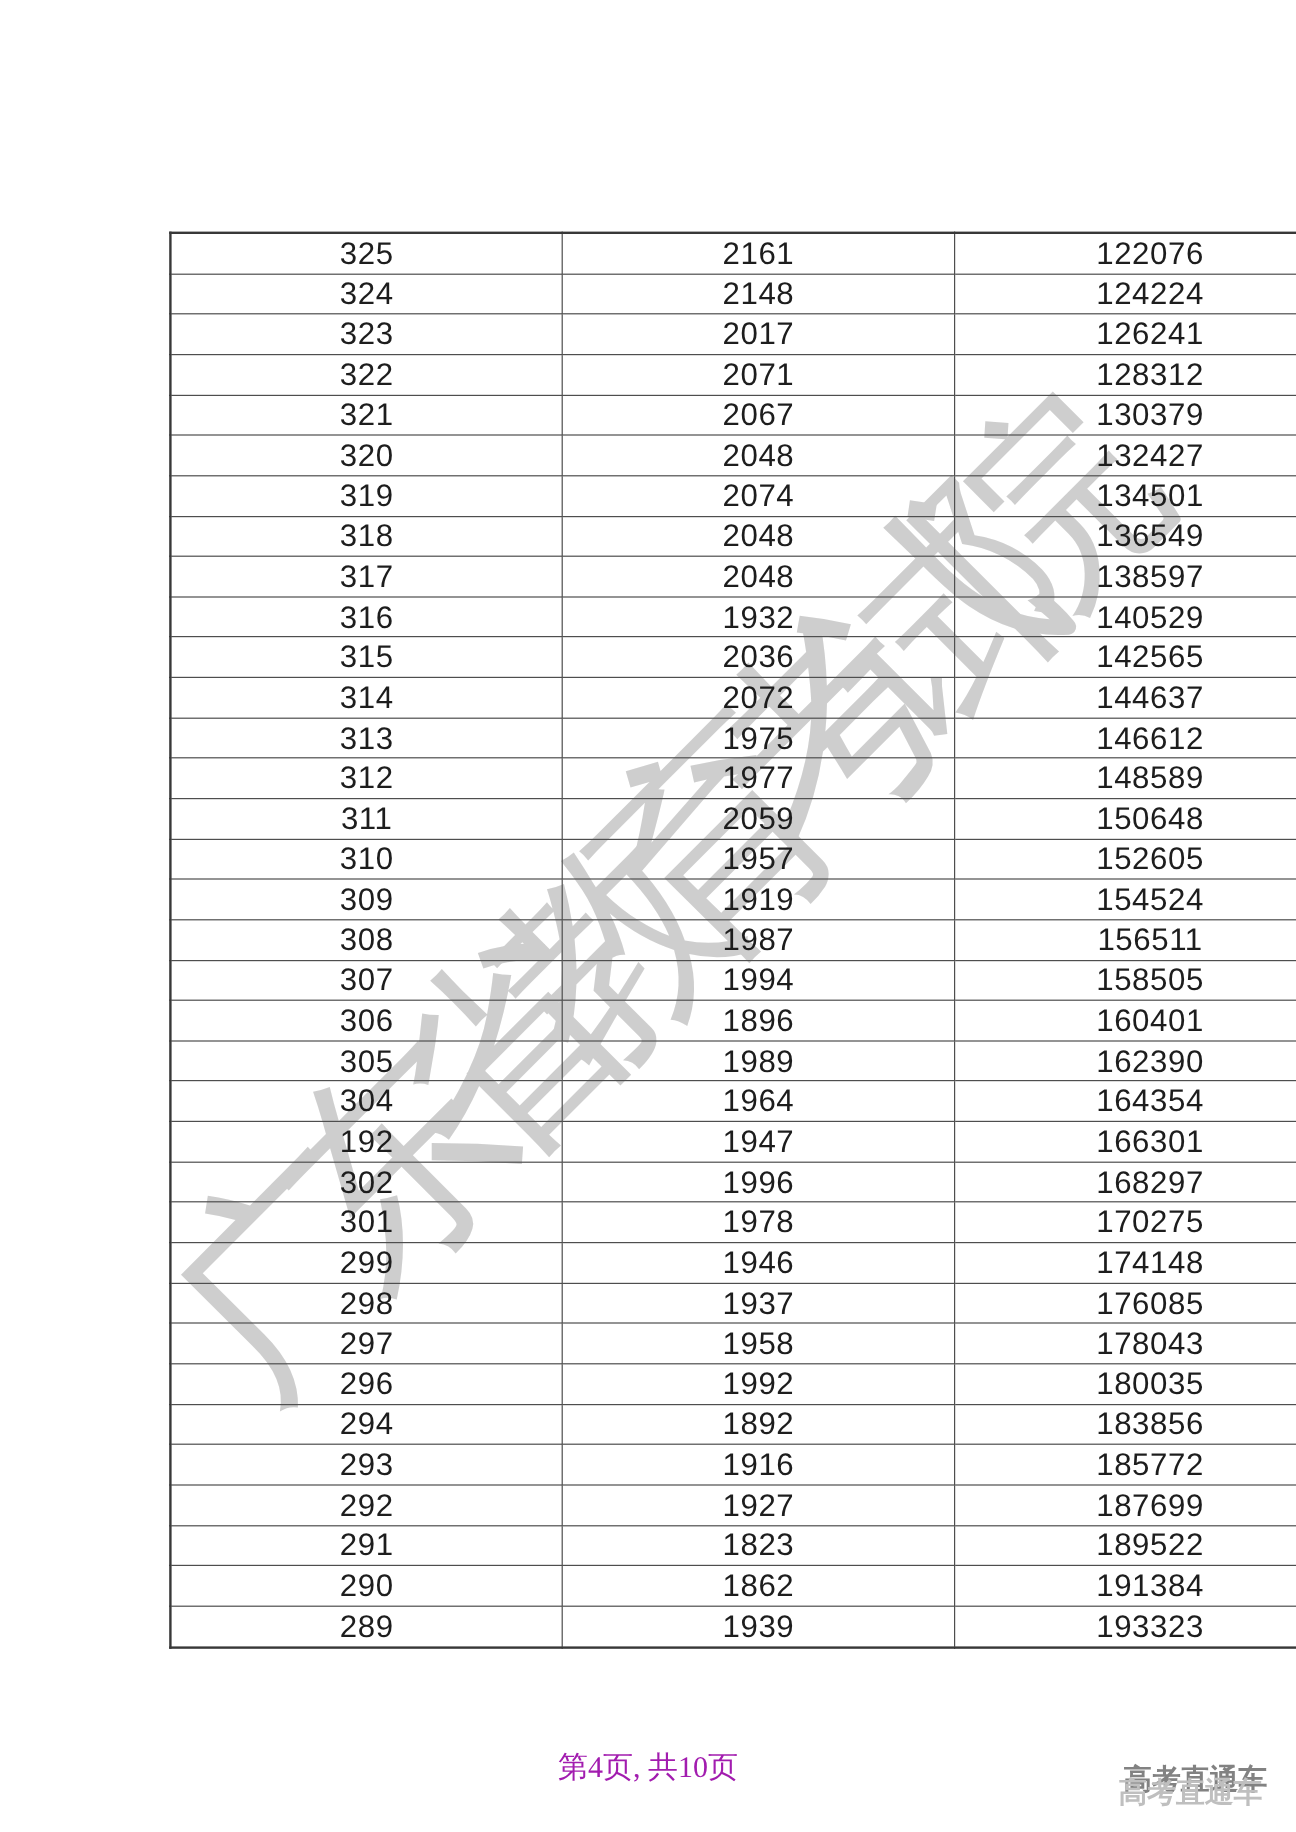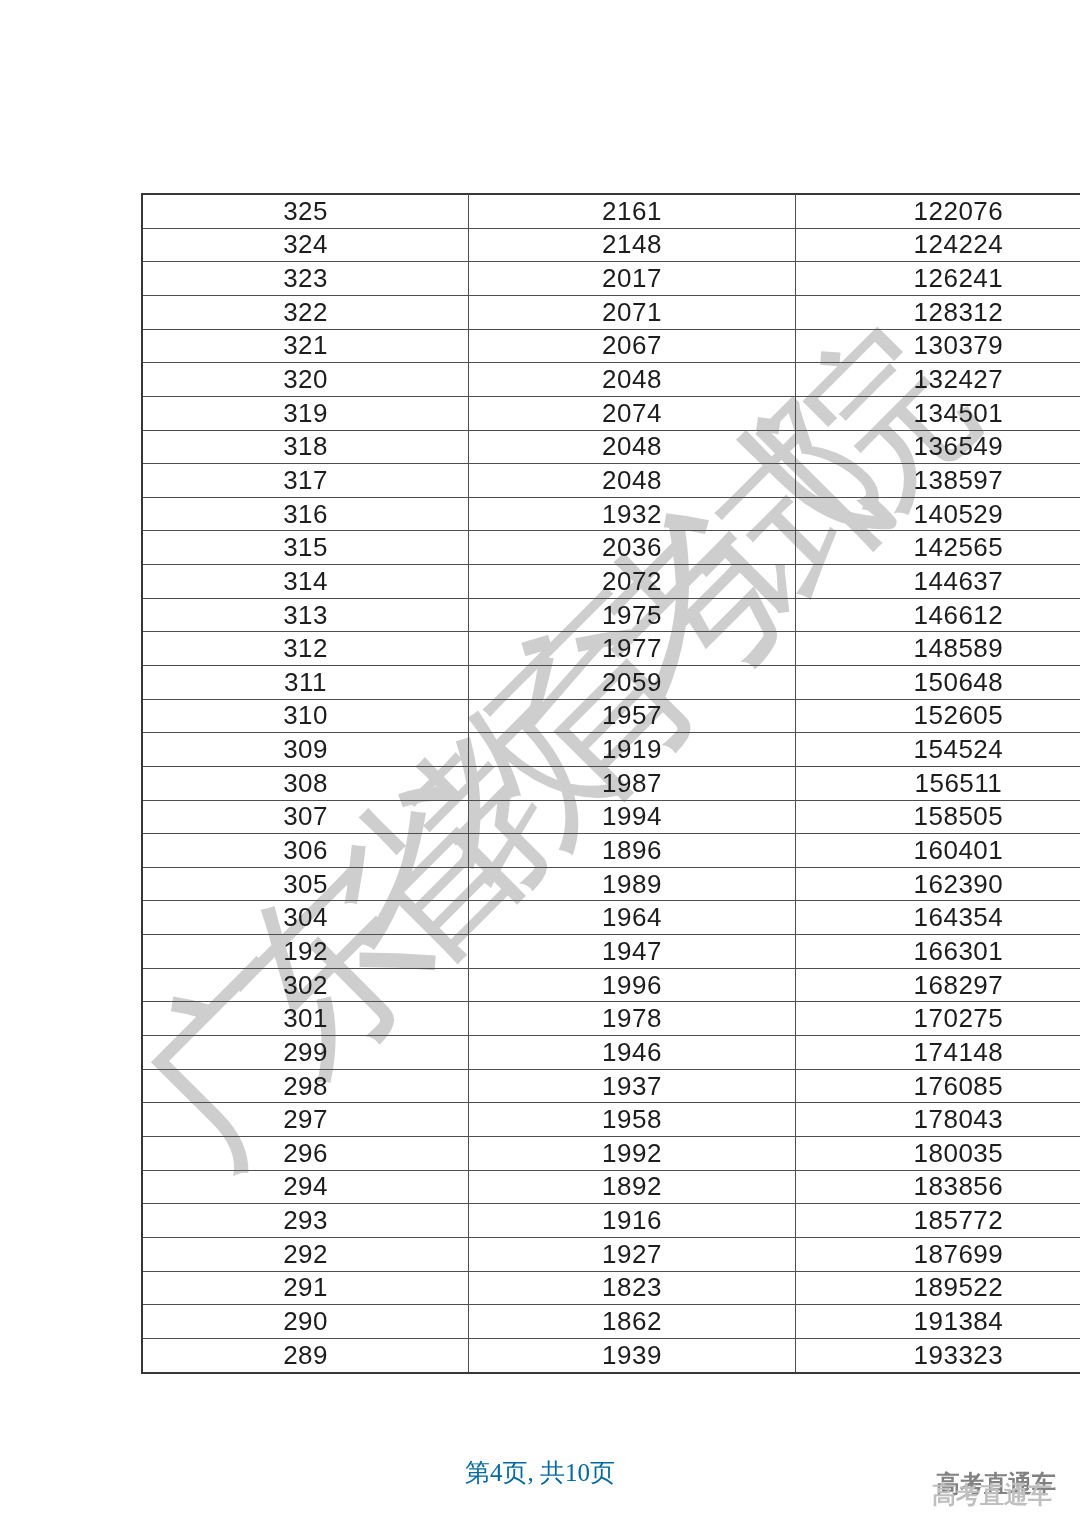--- a/index.html
+++ b/index.html
@@ -53,21 +53,21 @@
   .score-table { border: 2px solid #383838; }
   
   .footer {
     position: absolute;
     left: 0;
     right: 0;
     top: 1456px;
     text-align: center;
     font-family: "Liberation Serif", serif;
     font-size: 25px;
-    color: #0369a1;
+    color: #a21caf;
     z-index: 2;
   }
   
   .logo {
     position: absolute;
     left: 936px;
     top: 1468px;
     width: 140px;
     height: 56px;
     z-index: 2;

